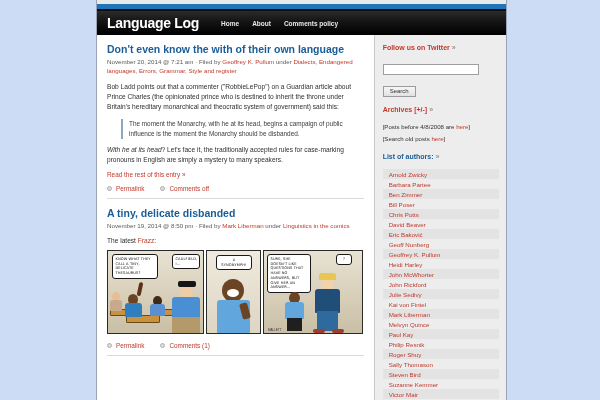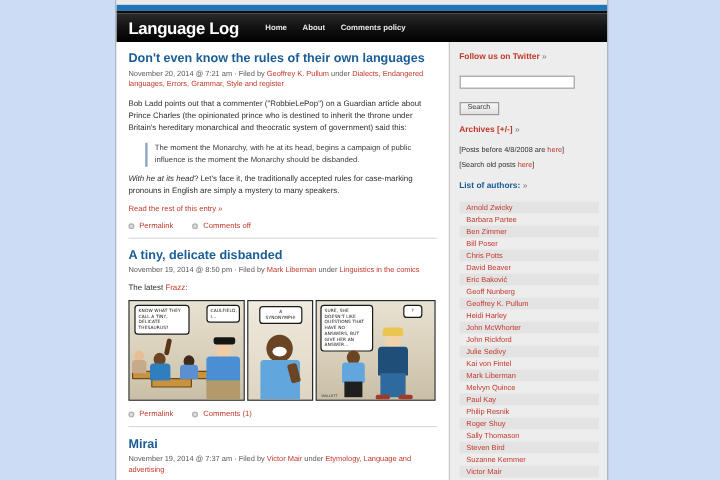--- a/index.html
+++ b/index.html
@@ -215,21 +215,21 @@
         <div class="navitem">About</div>
         <div class="navitem">Comments policy</div>
       </div>
     </div>
 
     <div class="cols">
 
       <div class="main">
 
         <div class="post">
-          <div class="post-title">Don't even know the rules of their own languages</div>
+          <div class="post-title">Don't even know the with of their own language</div>
           <div class="post-meta">
             <span>November 20, 2014 @ 7:21 am</span>
             ·
             <span>Filed by</span>
             <span class="meta-link">Geoffrey K. Pullum</span>
             <span>under</span>
             <span class="meta-link">Dialects, Endangered languages, Errors, Grammar, Style and register</span>
           </div>
           <div class="post-body">
             <p>Bob Ladd points out that a commenter ("RobbieLePop") on a Guardian article about Prince Charles (the opinionated prince who is destined to inherit the throne under Britain's hereditary monarchical and theocratic system of government) said this:</p>
@@ -319,31 +319,20 @@
               <span>Permalink</span>
             </div>
             <div class="pf-item">
               <span class="pf-ico"></span>
               <span>Comments (1)</span>
             </div>
           </div>
           <div class="divider"></div>
         </div>
 
-        <div class="post">
-          <div class="post-title">Mirai</div>
-          <div class="post-meta">
-            <span>November 19, 2014 @ 7:37 am</span>
-            ·
-            <span>Filed by</span>
-            <span class="meta-link">Victor Mair</span>
-            <span>under</span>
-            <span class="meta-link">Etymology, Language and advertising</span>
-          </div>
-        </div>
 
       </div>
 
       <div class="sidebar">
 
         <div class="side-head">
           <span>Follow us on Twitter</span>
           <span class="chev">»</span>
         </div>
 

